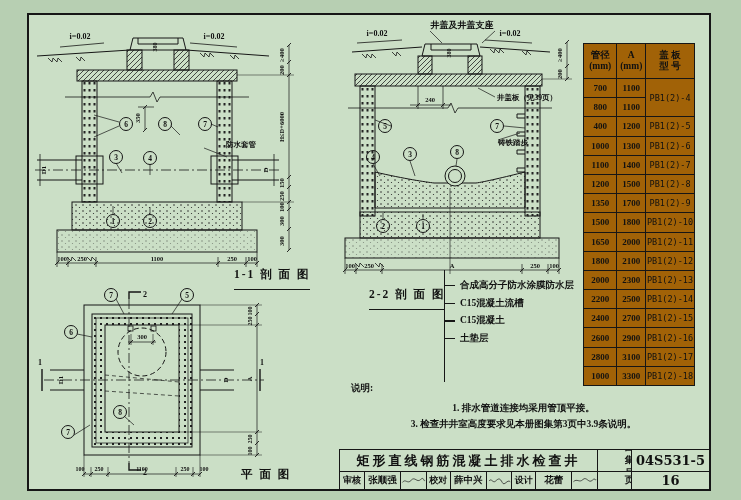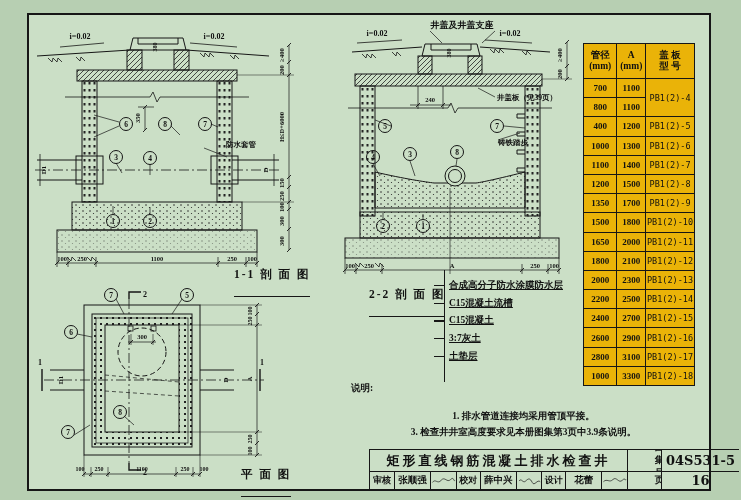--- a/index.html
+++ b/index.html
@@ -2,42 +2,42 @@
 <html><head>
 <meta charset="utf-8">
 <style>
   html,body{margin:0;padding:0;}
   #stage{position:relative;width:741px;height:500px;background:#b7cfb2;overflow:hidden;
          font-family:"Liberation Serif","DejaVu Serif",serif;color:#111;}
   #frame{position:absolute;left:27px;top:13px;width:684px;height:478px;background:#cbdfc6;
          border:2px solid #161616;box-sizing:border-box;}
   .abs{position:absolute;}
   .cap{position:absolute;font-weight:bold;font-size:11.5px;letter-spacing:2px;white-space:nowrap;
-       border-bottom:1.8px solid #161616;padding-bottom:15px;line-height:14px;}
+       border-bottom:1.8px solid #161616;padding-bottom:8px;line-height:14px;}
   
   #legend-line{position:absolute;left:415px;top:255px;width:1.2px;height:112px;background:#161616;}
-  #legend{position:absolute;left:405px;top:262px;text-decoration:underline;}
+  #legend{position:absolute;left:416px;top:262px;}
   .lg-item{display:flex;align-items:center;height:17.6px;font-size:9.5px;white-space:nowrap;font-weight:bold;}
   .lg-tick{width:10px;height:1.2px;background:#161616;margin-right:5px;}
   
   #notes{position:absolute;left:322px;top:367px;width:345px;font-size:9.5px;font-weight:bold;}
-  #notes .nh{margin-bottom:14px;}
+  #notes .nh{margin-bottom:6px;}
   #notes .ni{line-height:15.5px;white-space:nowrap;text-align:center;}
   
   #tableMount{position:absolute;left:554px;top:28px;width:112px;height:343px;}
-  #tableMount table{border-collapse:collapse;width:100%;height:100%;background:#eab308;}
+  #tableMount table{border-collapse:collapse;width:100%;height:100%;background:#a16207;}
   #tableMount th,#tableMount td{border:1.2px solid #161616;text-align:center;vertical-align:middle;
       padding:0;font-weight:bold;}
   #tableMount th{font-size:9.5px;line-height:11px;height:34px;}
   #tableMount td{font-size:9px;}
   #tableMount td.model{font-size:8.5px;font-family:"DejaVu Sans Mono",monospace;font-weight:normal;}
   #tableMount col.c1{width:34px;} #tableMount col.c2{width:29px;} #tableMount col.c3{width:49px;}
   
   #titleblock{position:absolute;left:310px;bottom:0;width:370px;height:40px;border-left:1.6px solid #161616;
-      border-top:1.6px solid #161616;box-sizing:border-box;display:flex;flex-direction:column;margin-left:30px;}
+      border-top:1.6px solid #161616;box-sizing:border-box;display:flex;flex-direction:column;}
   .tb-row{display:flex;flex:1;min-height:0;}
   .tb-row+.tb-row{border-top:1.2px solid #161616;}
   .tb-cell{display:flex;align-items:center;justify-content:center;box-sizing:border-box;overflow:hidden;}
   .tb-cell+.tb-cell{border-left:1.2px solid #161616;}
   .tb-title{flex:1;font-size:13px;font-weight:bold;letter-spacing:3px;}
   .tb-lab{width:34px;font-size:9.5px;font-weight:bold;padding-left:30px;}
   .tb-big{width:78px;font-size:13px;font-weight:bold;font-family:"DejaVu Serif",serif;}
   .tb-slab{width:24px;font-size:9px;font-weight:bold;}
   .tb-name{width:36px;font-size:9.5px;font-weight:bold;}
   .tb-sig{flex:1;}
@@ -289,24 +289,20 @@
     <div class="lg-item">
           <span class="lg-tick"></span>
           <span>C15混凝土流槽</span>
         </div>
     <div class="lg-item">
           <span class="lg-tick"></span>
           <span>C15混凝土</span>
         </div>
     <div class="lg-item">
           <span class="lg-tick"></span>
-          <span>3:7灰土</span>
-        </div>
-    <div class="lg-item">
-          <span class="lg-tick"></span>
           <span>土垫层</span>
         </div>
   </div>
 
   <div id="notes">
     <div class="nh">说明:</div>
     <div class="ni">1. 排水管道连接均采用管顶平接。</div>
     <div class="ni">3. 检查井井室高度要求见本册图集第3页中3.9条说明。</div>
   </div>
 

